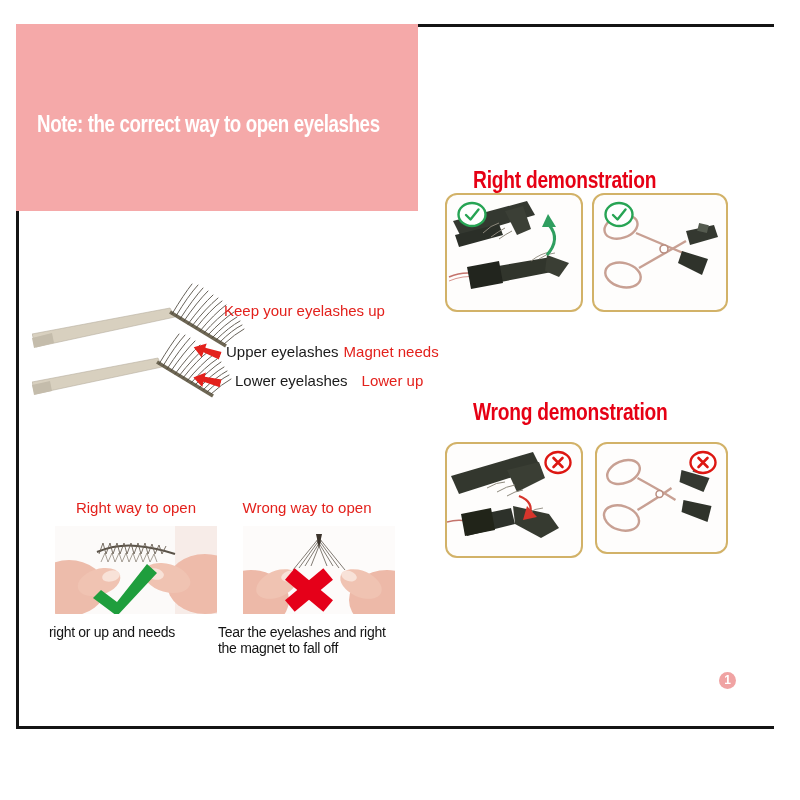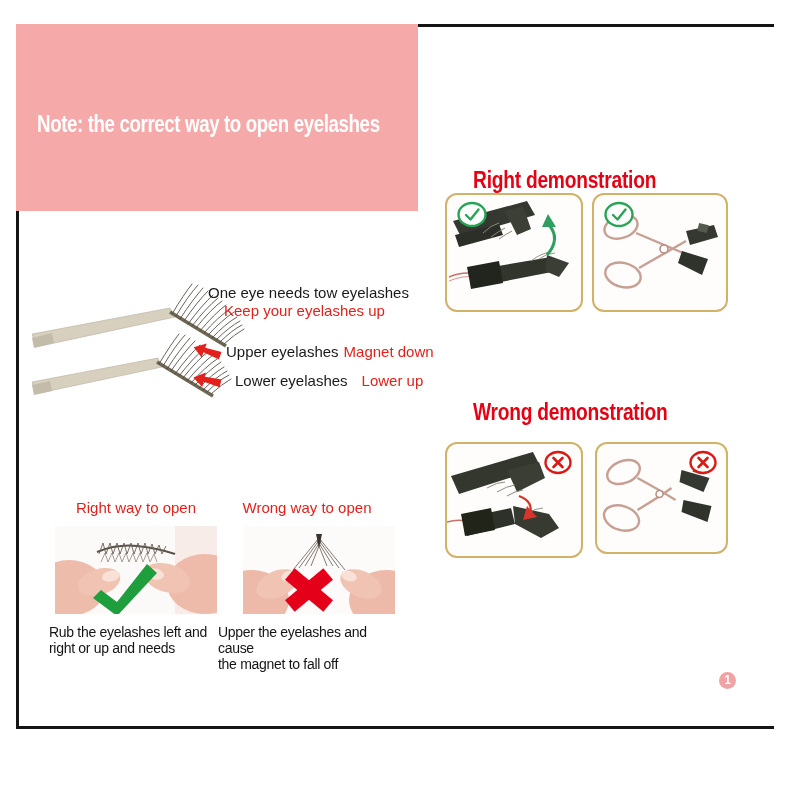--- a/index.html
+++ b/index.html
@@ -151,29 +151,28 @@
       </g>
     </defs>
     <polygon points="0,62 138,36 143,45 4,75" fill="#d8d0bf" stroke="#b7afa0" stroke-width="0.6"></polygon>
     <polygon points="0,66 20,61 22,71 2,76" fill="#c4bcab"></polygon>
     <use href="#lashfan" transform="translate(140,40)"></use>
     <polygon points="0,110 126,86 130,95 3,122" fill="#d8d0bf" stroke="#b7afa0" stroke-width="0.6"></polygon>
     <polygon points="0,113 18,109 20,119 2,123" fill="#c4bcab"></polygon>
     <use href="#lashfan" transform="translate(127,90)"></use>
   </svg>
 
-  <div class="anno" style="left:208px;top:284px;">One eye needs tow eyelashes</div>
   <div class="anno red" style="left:208px;top:302px;margin-left:16px;">Keep your eyelashes up</div>
 
   <div class="anno-row" style="left:193px;top:343px;">
     <svg class="arrow" viewBox="0 0 28 17" style="transform:rotate(20deg);">
       <polygon points="0,9 11,1 11,5.5 28,4 28,12 11,10.5 11,16" fill="#e3211c"></polygon>
     </svg>
     <span class="blk">Upper eyelashes</span>
-    <span class="red">Magnet down</span>
+    <span class="red">Magnet needs</span>
   </div>
 
   <div class="anno-row" style="left:193px;top:372px;gap:9px;">
     <svg class="arrow" viewBox="0 0 28 17" style="transform:rotate(14deg);">
       <polygon points="0,9 11,1 11,5.5 28,4 28,12 11,10.5 11,16" fill="#e3211c"></polygon>
     </svg>
     <span class="blk">Lower eyelashes</span>
     <span class="red">Lower up</span>
   </div>
 
@@ -205,23 +204,22 @@
     <ellipse cx="106" cy="50" rx="8" ry="5" transform="rotate(20 106 50)" fill="#f8e2d8"></ellipse>
     <path d="M50,44 L76,12 M56,42 L77,13 M62,40 L78,14 M68,40 L78,15 M102,44 L76,12 M96,42 L75,13 M90,40 L74,14 M84,40 L74,15" stroke="#5a5148" stroke-width="0.9" fill="none" opacity="0.85"></path>
     <polygon points="73,8 79,8 76,22" fill="#3c342c"></polygon>
     <g transform="translate(66,64)" fill="#e50019">
       <rect x="-25" y="-7.5" width="50" height="15" transform="rotate(40)"></rect>
       <rect x="-25" y="-7.5" width="50" height="15" transform="rotate(-40)"></rect>
     </g>
   </svg>
 
   <div class="caption" style="left:49px;top:624px;width:172px;">
-    <div>Rub the eyelashes left and</div>
     <div>right or up and needs</div>
   </div>
   <div class="caption" style="left:218px;top:624px;width:182px;">
-    <div>Upper the eyelashes and cause</div>
+    <div>Tear the eyelashes and right</div>
     <div>the magnet to fall off</div>
   </div>
 
   <div class="page-badge">1</div>
 
 </div>
 
 </body></html>

